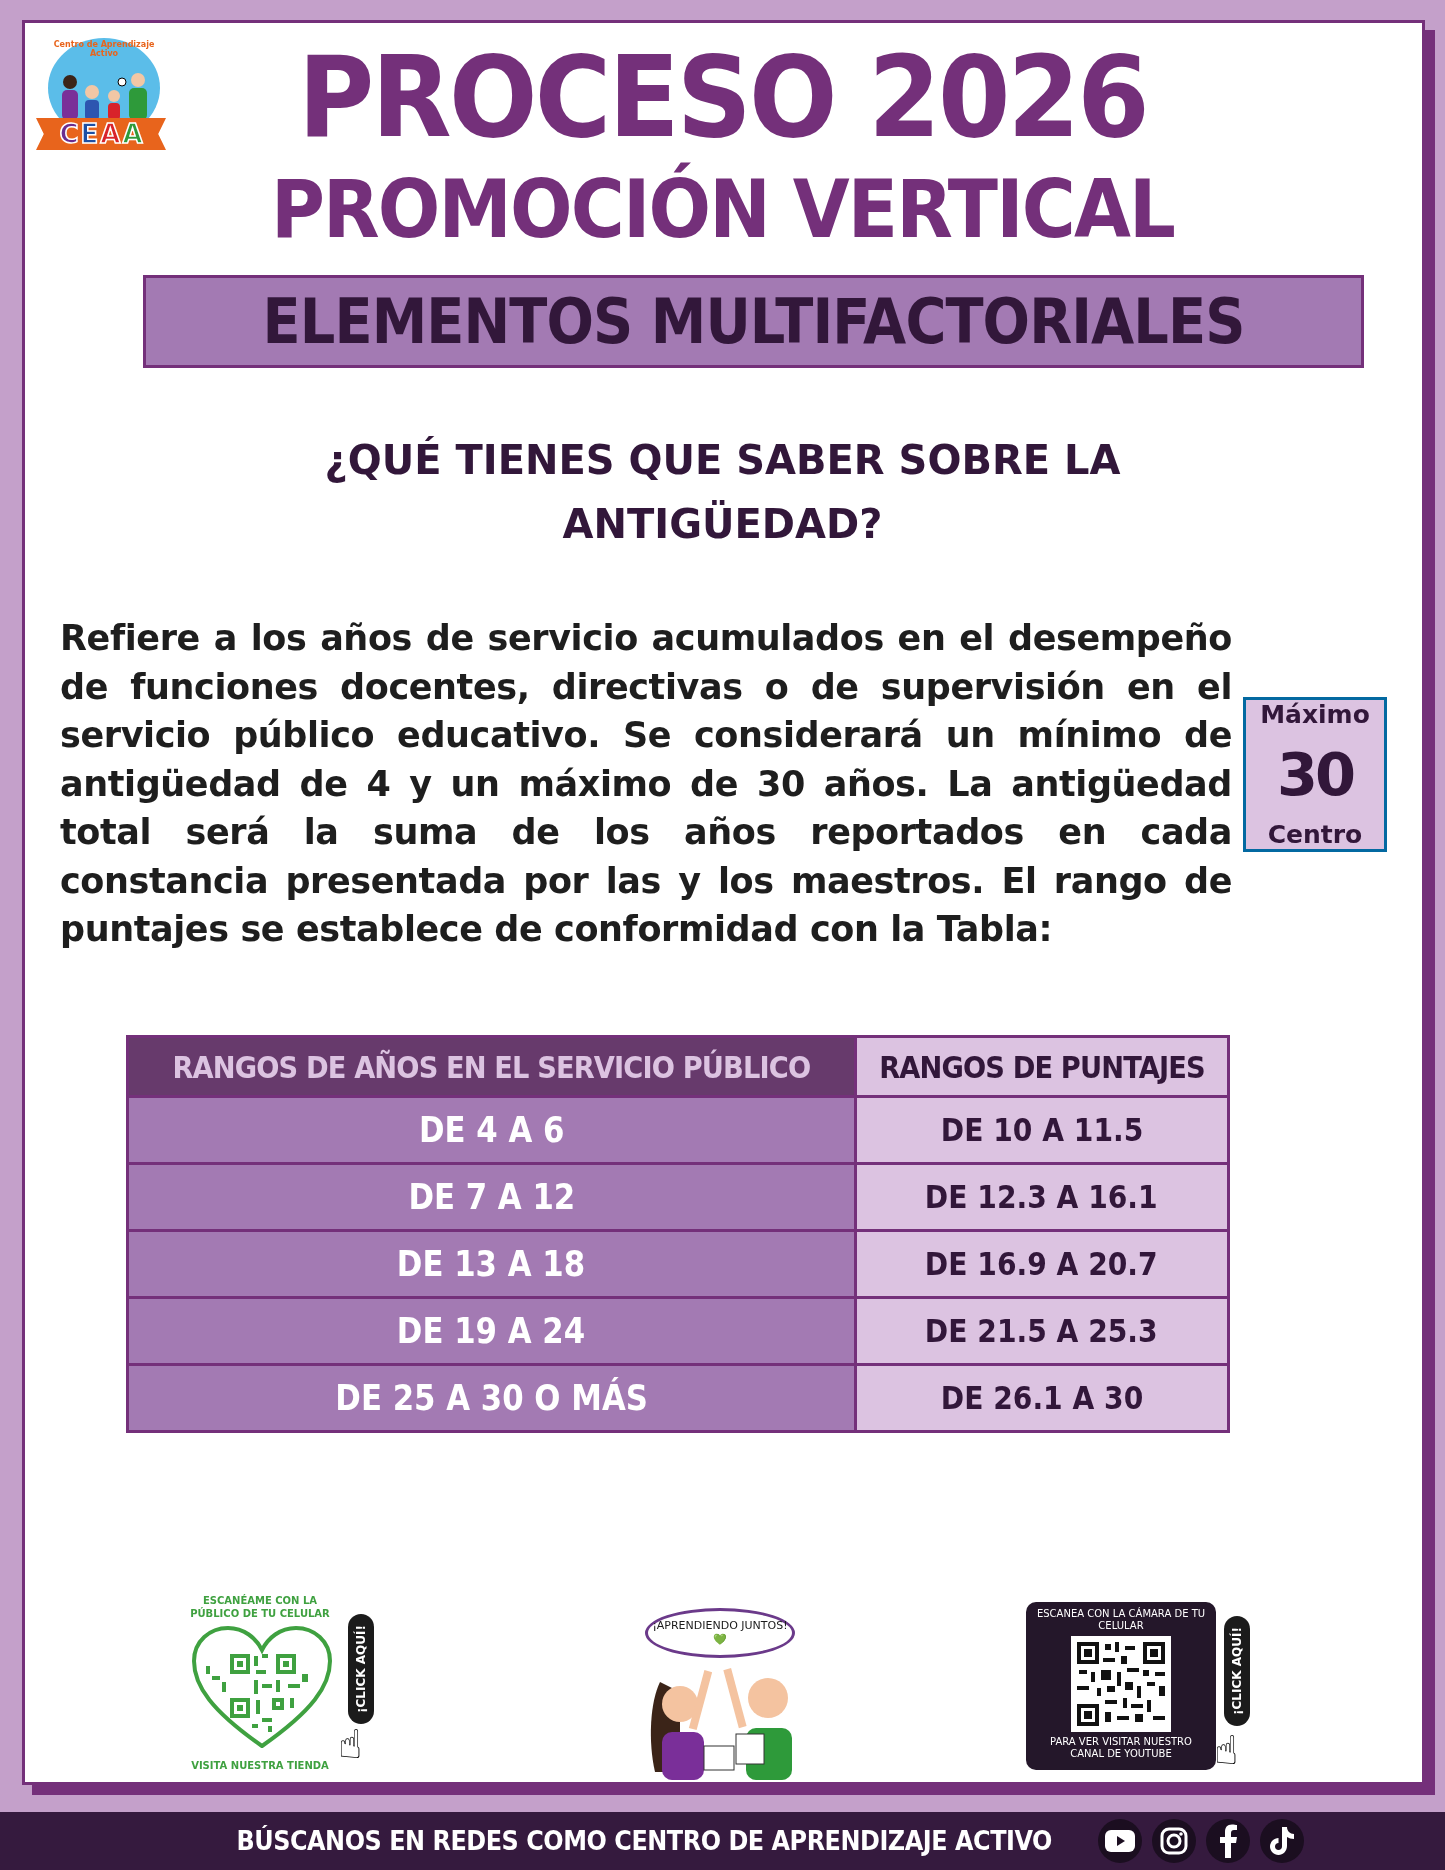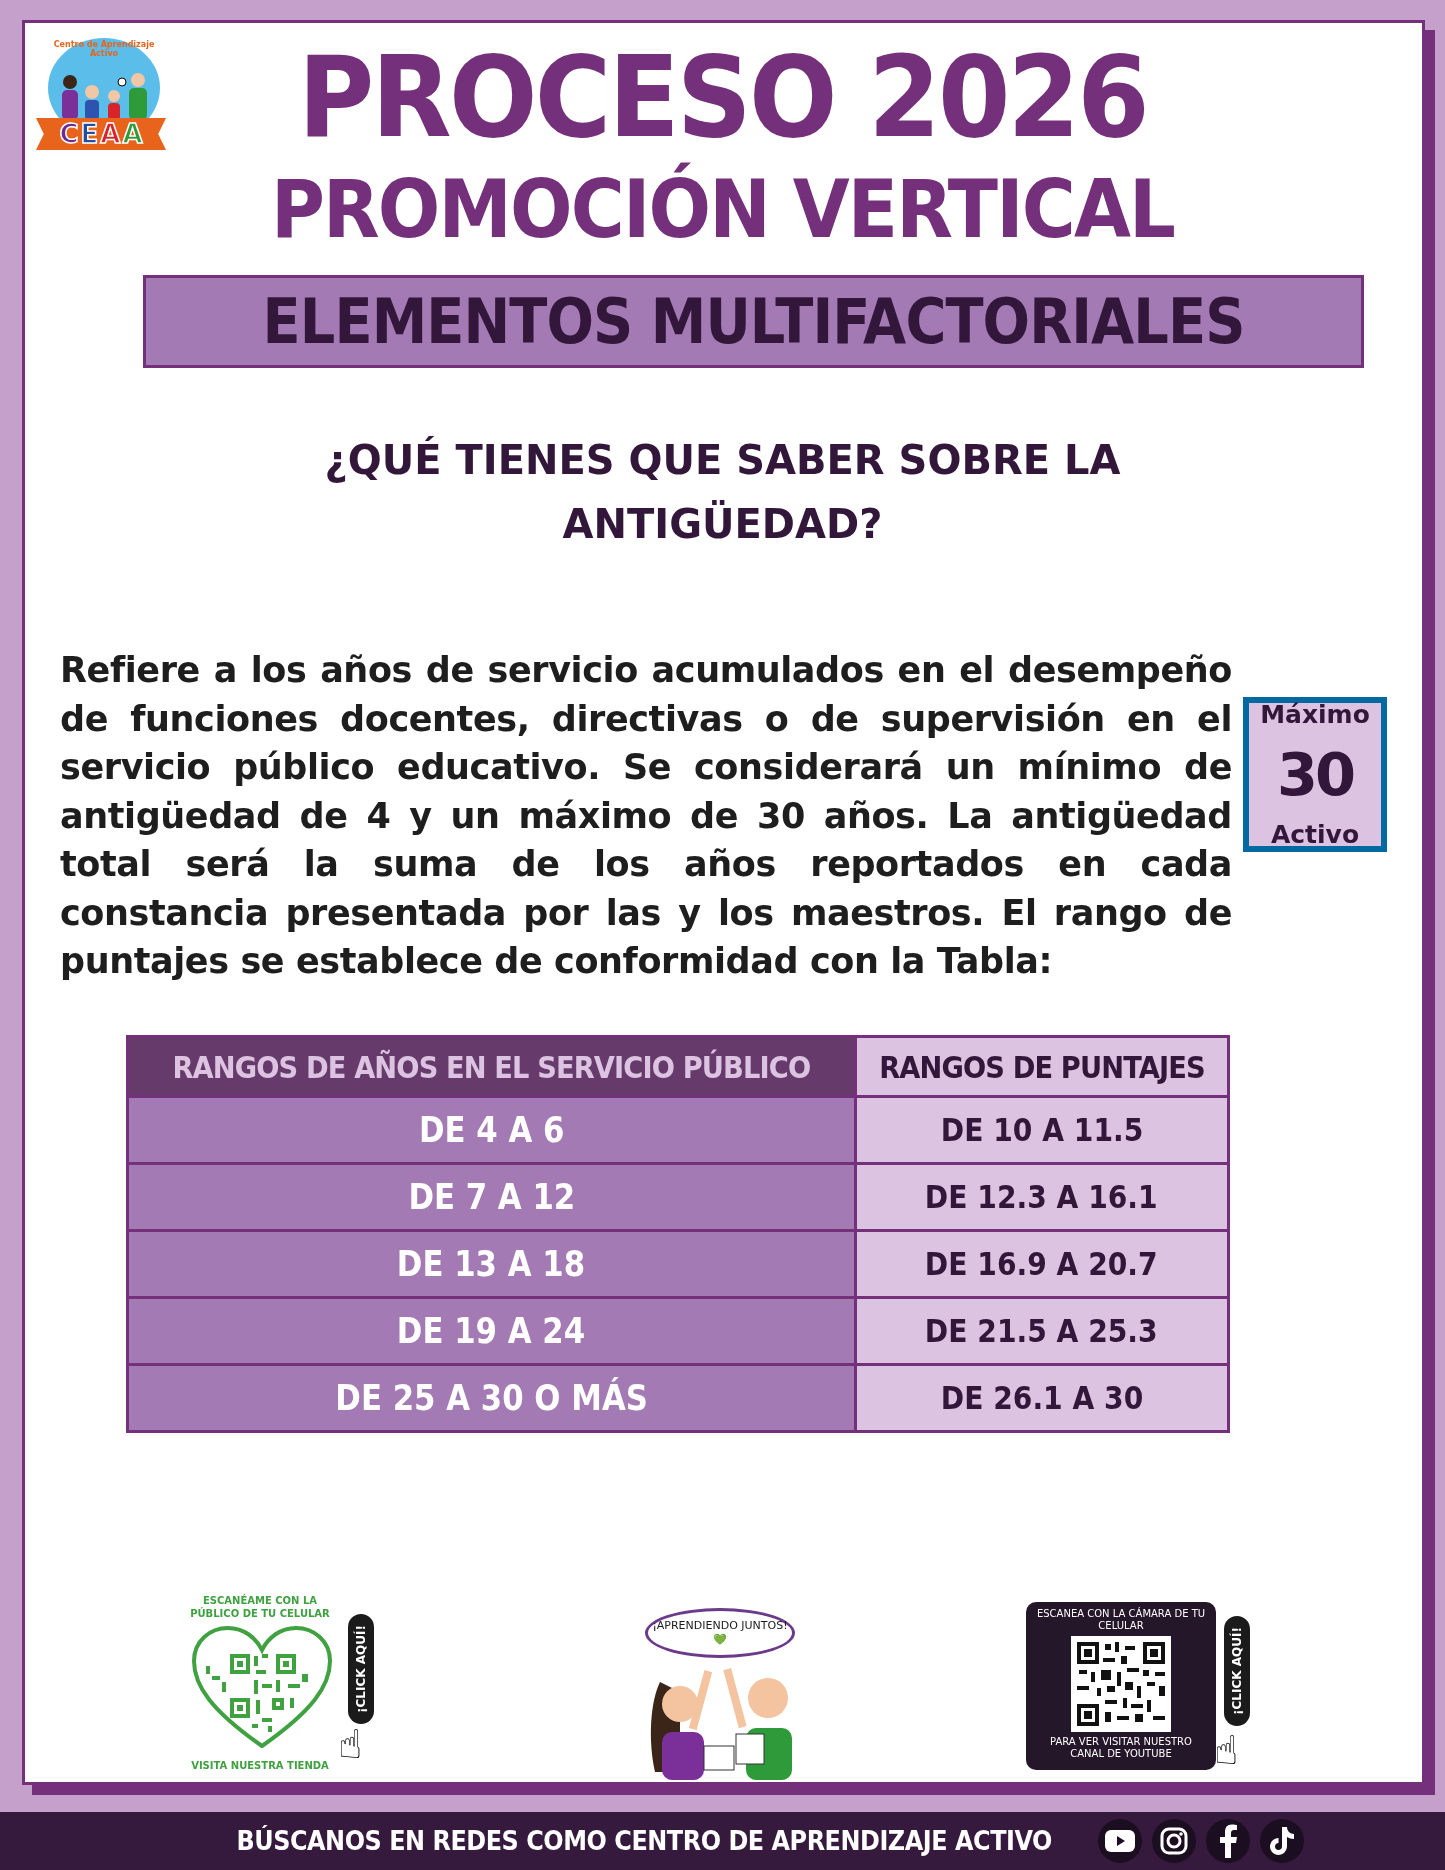--- a/index.html
+++ b/index.html
@@ -63,25 +63,25 @@
     }
     .question {
       left: 0; width: 1445px; top: 428px; text-align: center;
       font-family: "DejaVu Sans", sans-serif; font-weight: bold;
       font-size: 40px; line-height: 64px; color: #32173a;
     }
     .paragraph {
       left: 60px; top: 614px; width: 1172px;
       font-family: "DejaVu Sans", sans-serif; font-weight: bold;
       font-size: 35px; line-height: 48.5px; color: #1e1e1e;
-      text-align: justify; letter-spacing: -0.4px; margin-top: 32px;
+      text-align: justify; letter-spacing: -0.4px;
     }
     .badge {
       left: 1243px; top: 697px; width: 144px; height: 155px;
-      background: #dcc3e1; border: 6px solid #0369a1;
+      background: #dcc3e1; border: 3px solid #0369a1;
       display: flex; flex-direction: column; align-items: center; justify-content: center;
       color: #32173a; font-family: "DejaVu Sans", sans-serif; font-weight: bold;
     }
     .badge-top { font-size: 25px; line-height: 28px; }
     .badge-num { font-size: 59px; line-height: 92px; letter-spacing: -3px; }
     .badge-bot { font-size: 25px; line-height: 28px; }
 
     
     .table {
       left: 126px; top: 1035px; width: 944px;
@@ -184,21 +184,21 @@
 <div class="abs question">
   <div>¿QUÉ TIENES QUE SABER SOBRE LA</div>
   <div>ANTIGÜEDAD?</div>
 </div>
 
 <p class="abs paragraph">Refiere a los años de servicio acumulados en el desempeño de funciones docentes, directivas o de supervisión en el servicio público educativo. Se considerará un mínimo de antigüedad de 4 y un máximo de 30 años. La antigüedad total será la suma de los años reportados en cada constancia presentada por las y los maestros. El rango de puntajes se establece de conformidad con la Tabla:</p>
 
 <div class="abs badge">
   <div class="badge-top">Máximo</div>
   <div class="badge-num">30</div>
-  <div class="badge-bot">Activo</div>
+  <div class="badge-bot">Centro</div>
 </div>
 
 <table class="abs table">
   <tbody>
       <tr>
     <th class="th-left"><span class="cond">RANGOS DE AÑOS EN EL SERVICIO PÚBLICO</span></th>
     <th class="th-right"><span class="cond">RANGOS DE PUNTAJES</span></th>
   </tr>
   <tr>
     <td class="td-left"><span class="cond">DE 4 A 6</span></td>

